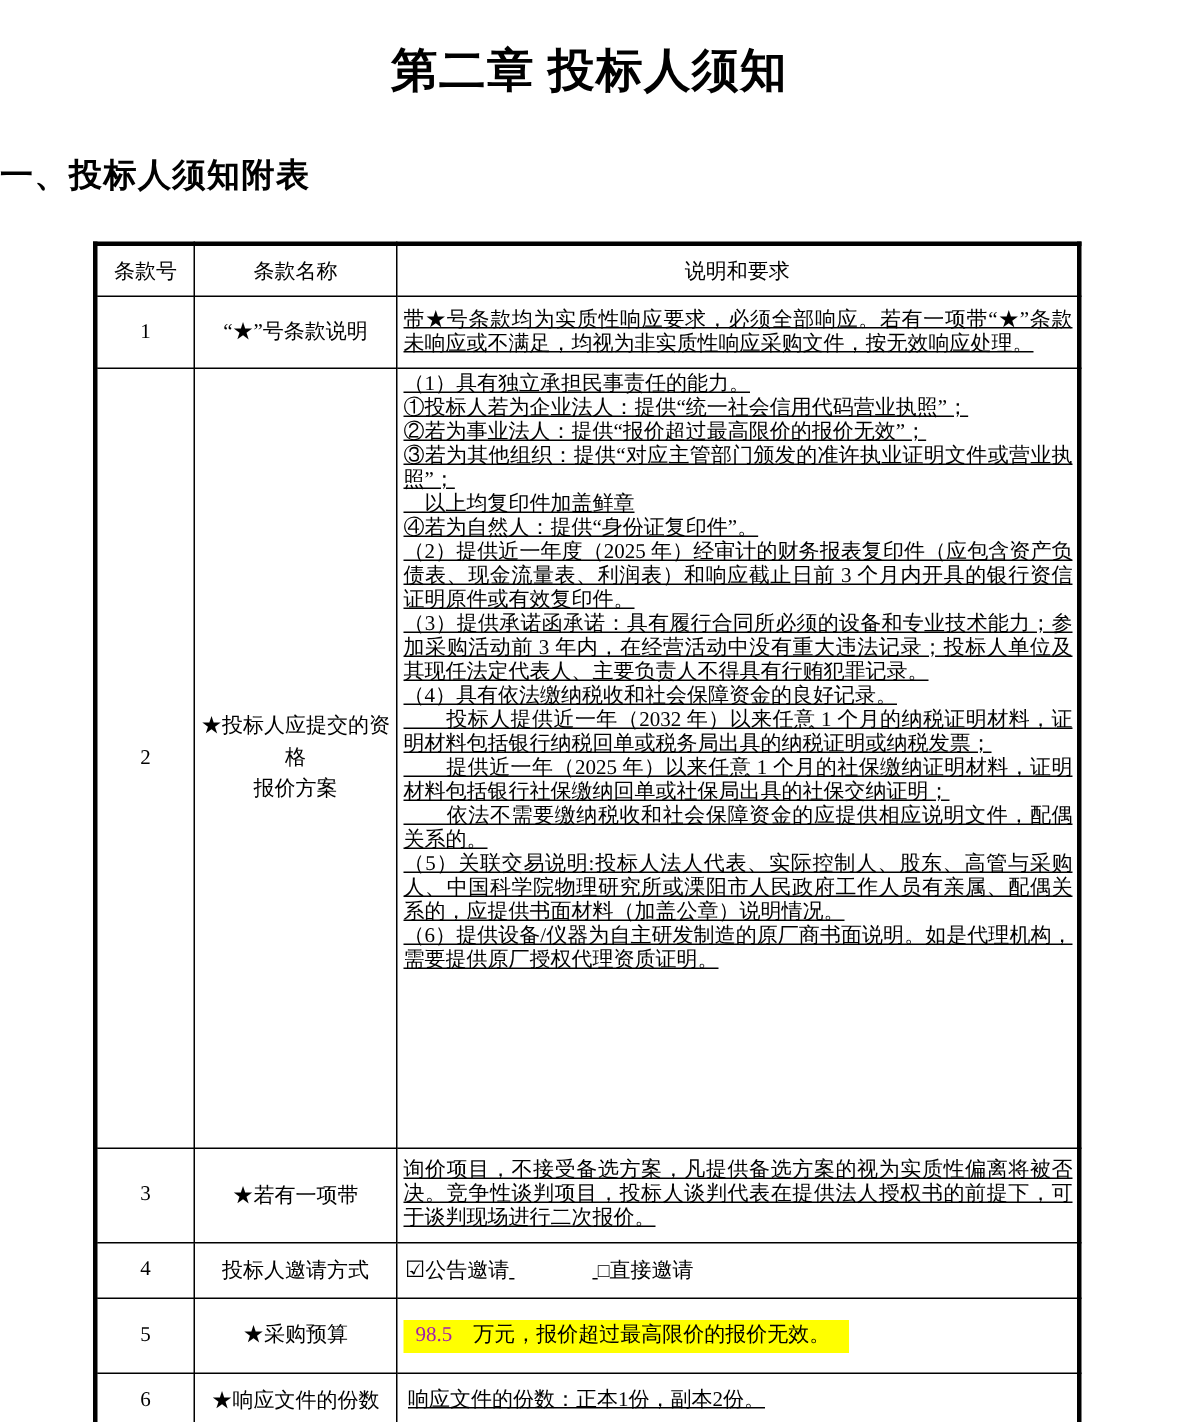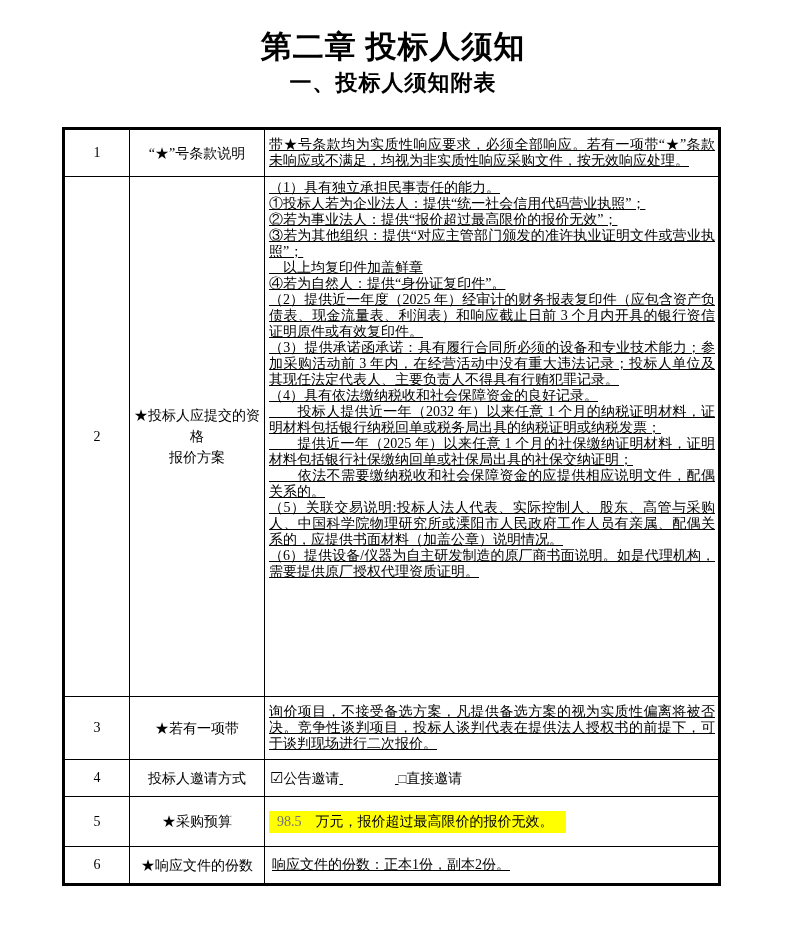--- a/index.html
+++ b/index.html
@@ -11,23 +11,24 @@
     overflow: hidden;
   }
   .doc-title {
     text-align: center;
     font-size: 31px;
     font-weight: bold;
     margin-top: 26px;
     letter-spacing: 1px;
   }
   .doc-subtitle {
-    text-align: center;
+    text-align: left;
     font-size: 22px;
     font-weight: bold;
+    margin-top: 34px;
     letter-spacing: 1px;
   }
   table.notice-table {
     border-collapse: collapse;
     table-layout: fixed;
     width: 656px;
     margin: 29px 0 0 62px;
     border: 3px solid #000;
   }
   table.notice-table td, table.notice-table th {
@@ -76,20 +77,25 @@
 <div class="doc-subtitle">一、投标人须知附表</div>
 
 <table class="notice-table">
   <colgroup>
       <col class="c1">
       <col class="c2">
       <col class="c3">
     </colgroup>
 
   <tbody>
+      <tr>
+    <th class="hdr">条款号</th>
+    <th class="hdr">条款名称</th>
+    <th class="hdr">说明和要求</th>
+  </tr>
 
   <tr class="r1">
     <td class="no-cell">1</td>
     <td class="name-cell">“★”号条款说明</td>
     <td class="desc-cell">带★号条款均为实质性响应要求，必须全部响应。若有一项带“★”条款未响应或不满足，均视为非实质性响应采购文件，按无效响应处理。</td>
   </tr>
 
   <tr class="r2">
     <td class="no-cell">2</td>
     <td class="name-cell">
@@ -132,21 +138,21 @@
         <span class="cb-glyph small">□</span><span>直接邀请</span>
       </span>
     </td>
   </tr>
 
   <tr class="r5">
     <td class="no-cell">5</td>
     <td class="name-cell">★采购预算</td>
     <td class="desc-cell budget-line">
       <span class="budget-highlight" style="background-color: rgb(255, 255, 0);">
-        <span class="budget-value" style="color: #737373;">98.5</span><span>万元，报价超过最高限价的报价无效。</span>
+        <span class="budget-value" style="color: #a21caf;">98.5</span><span>万元，报价超过最高限价的报价无效。</span>
       </span>
     </td>
   </tr>
 
   <tr class="r6">
     <td class="no-cell">6</td>
     <td class="name-cell">★响应文件的份数</td>
     <td class="desc-cell plain-cell">响应文件的份数：正本1份，副本2份。</td>
   </tr>
 </tbody>

